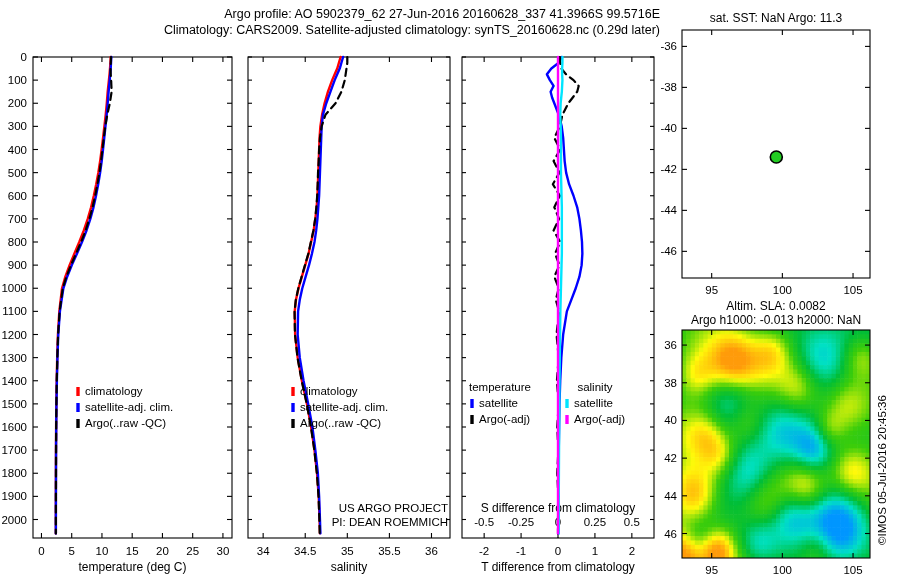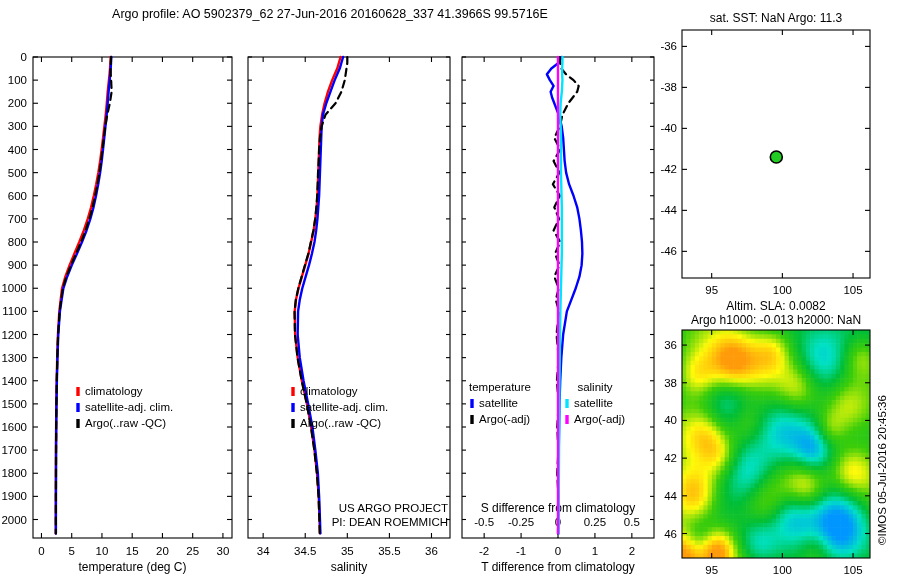--- a/index.html
+++ b/index.html
@@ -1,35 +1,36 @@
 <!DOCTYPE html>
 <html><head>
 <meta charset="utf-8">
 <style>
   html,body{margin:0;padding:0;background:#fff;}
   body{width:900px;height:580px;position:relative;overflow:hidden;
        font-family:"Liberation Sans","DejaVu Sans",sans-serif;color:#000;}
   .abs{position:absolute;}
-  #title{left:0;top:6px;width:660px;text-align:center;font-size:12.5px;line-height:16px;}
+  #title{left:0;top:6px;width:660px;text-align:right;font-size:12.5px;line-height:16px;}
   #title div{white-space:nowrap;}
   svg{display:block;overflow:visible;}
   .axtxt{font-family:"Liberation Sans","DejaVu Sans",sans-serif;font-size:11.5px;fill:#000;}
   .axlab{font-family:"Liberation Sans","DejaVu Sans",sans-serif;font-size:12px;fill:#000;}
   .legtxt{font-family:"Liberation Sans","DejaVu Sans",sans-serif;font-size:11.5px;fill:#000;}
   .smtxt{font-family:"Liberation Sans","DejaVu Sans",sans-serif;font-size:11.5px;fill:#000;}
   .frame{fill:none;stroke:#000;stroke-width:1.1;}
   .tick{stroke:#000;stroke-width:1.1;}
   .curve{fill:none;stroke-linejoin:round;stroke-linecap:round;}
   .zeroline{stroke:#000;stroke-width:0.8;stroke-dasharray:1 2;}
 </style>
 </head>
 <body>
 
 <div class="abs" id="title">
   <div>Argo profile: AO 5902379_62 27-Jun-2016 20160628_337 41.3966S 99.5716E</div>
+  <div>Climatology: CARS2009. Satellite-adjusted climatology: synTS_20160628.nc (0.29d later)</div>
 </div>
 
 <div class="abs" style="left:0;top:40px;">
   <svg id="panels" width="660" height="540">
       <g>
         <rect x="33" y="17" width="199" height="481" class="frame"></rect>
         <line x1="41.46808510638298" y1="498" x2="41.46808510638298" y2="493" class="tick"></line>
         <line x1="41.46808510638298" y1="17" x2="41.46808510638298" y2="22" class="tick"></line>
         <text x="41.46808510638298" y="515" class="axtxt" text-anchor="middle">0</text>
         <line x1="71.71124620060792" y1="498" x2="71.71124620060792" y2="493" class="tick"></line>

